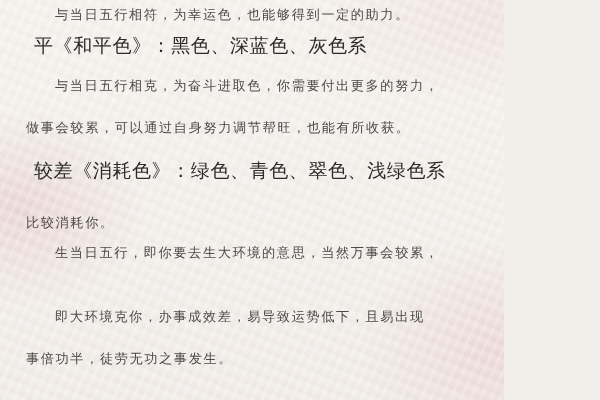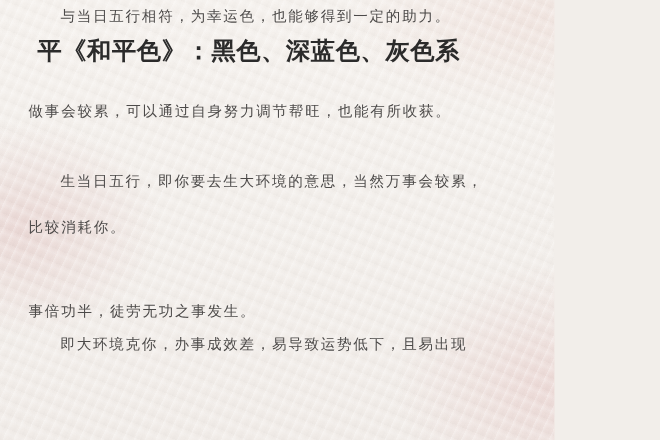--- a/index.html
+++ b/index.html
@@ -49,22 +49,22 @@
     margin: 0;
     white-space: pre-wrap;
   }
   .body-text.cont {
     text-indent: 0;
     margin-top: 12px;
   }
   .heading {
     display: block;
     color: #2b2b2b;
-    font-size: 22px;
-    font-weight: bold;
+    font-size: 19px;
+    font-weight: normal;
     letter-spacing: 0.6px;
     line-height: 1;
     margin: 0;
     padding: 0 0 0 8px;
     white-space: nowrap;
   }
   .sp-1 { height: 16px; }
   .sp-2 { height: 18px; }
   .sp-3 { height: 6px; }
   .clip-bottom {
@@ -76,28 +76,30 @@
 
 <div class="page">
   <div class="content">
 
     <p class="body-text">与当日五行相符，为幸运色，也能够得到一定的助力。</p>
 
     <div class="sp-3"></div>
 
     <h2 class="heading">平《和平色》：黑色、深蓝色、灰色系</h2>
     <div class="sp-1"></div>
+    <p class="body-text">与当日五行相克，为奋斗进取色，你需要付出更多的努力，</p>
     <p class="body-text cont">做事会较累，可以通过自身努力调节帮旺，也能有所收获。</p>
 
     <div class="sp-2"></div>
 
+    <h2 class="heading">较差《消耗色》：绿色、青色、翠色、浅绿色系</h2>
     <div class="sp-1"></div>
+    <p class="body-text cont">比较消耗你。</p>
     <p class="body-text">生当日五行，即你要去生大环境的意思，当然万事会较累，</p>
-    <p class="body-text cont">比较消耗你。</p>
 
     <div class="sp-2"></div>
 
     <div class="sp-1"></div>
+    <p class="body-text">即大环境克你，办事成效差，易导致运势低下，且易出现</p>
     <p class="body-text cont clip-bottom">事倍功半，徒劳无功之事发生。</p>
-    <p class="body-text">即大环境克你，办事成效差，易导致运势低下，且易出现</p>
 
   </div>
 </div>
 
 </body></html>

